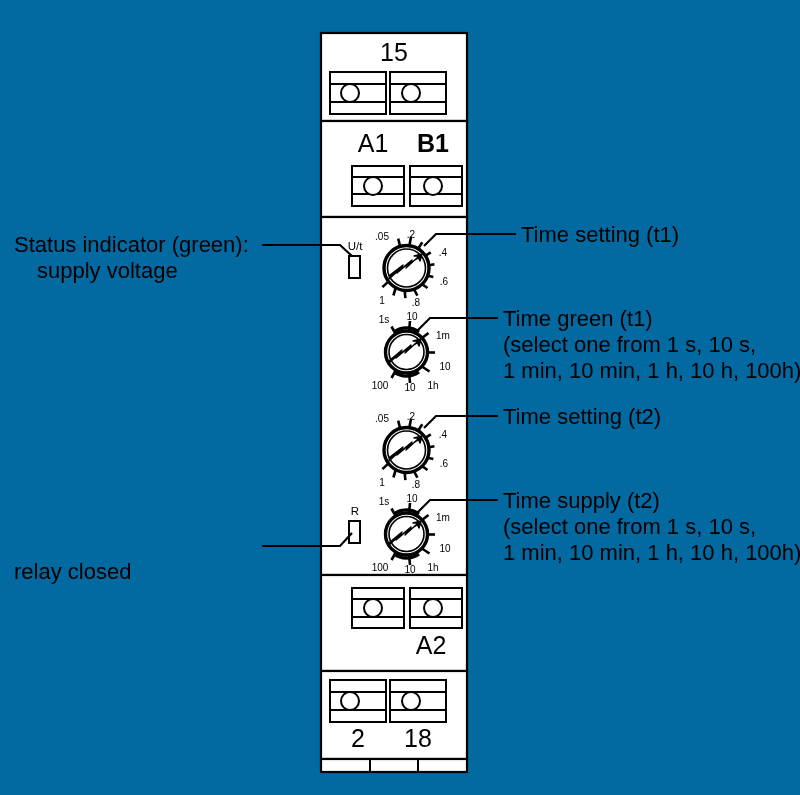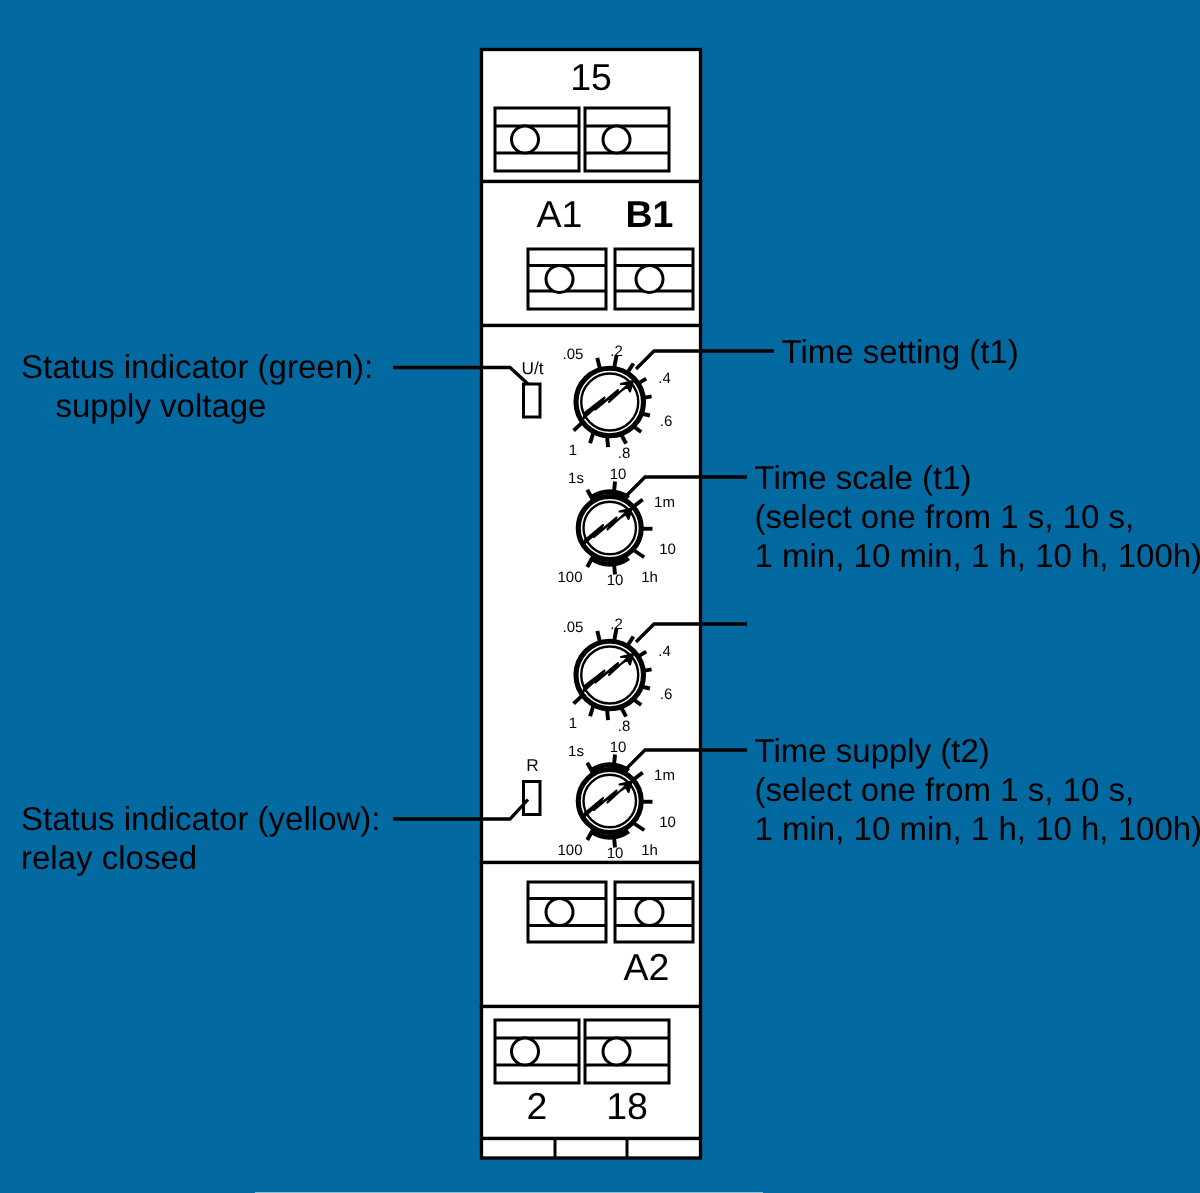--- a/index.html
+++ b/index.html
@@ -279,27 +279,27 @@
   <div class="mod-label lbl-dial" style="left:401px; top:492px; width:22px;">10</div>
   <div class="mod-label lbl-dial" style="left:431px; top:511px; width:24px;">1m</div>
   <div class="mod-label lbl-dial" style="left:434px; top:542px; width:22px;">10</div>
   <div class="mod-label lbl-dial" style="left:422px; top:561px; width:22px;">1h</div>
   <div class="mod-label lbl-dial" style="left:399px; top:563px; width:22px;">10</div>
   <div class="mod-label lbl-dial" style="left:366px; top:561px; width:28px;">100</div>
 
   <div class="anno anno-left" style="left:14px; top:232px;">Status indicator (green):</div>
   <div class="anno anno-left" style="left:14px; top:258px;margin-left:23px;">supply voltage</div>
 
-  <div class="anno anno-left" style="left:14px; top:533px;">Status indicator (yellow):</div>
   <div class="anno anno-left" style="left:14px; top:559px;text-align:center;">relay closed</div>
 
   <div class="anno anno-left" style="left:521px; top:222px;">Time setting (t1)</div>
 
-  <div class="anno anno-left" style="left:503px; top:306px;">Time scale (t1)</div>
+  <div class="anno anno-left" style="left:503px; top:306px;">Time green (t1)</div>
   <div class="anno anno-left" style="left:503px; top:332px;">(select one from 1 s, 10 s,</div>
   <div class="anno anno-left" style="left:503px; top:358px;">1 min, 10 min, 1 h, 10 h, 100h)</div>
 
+  <div class="anno anno-left" style="left:503px; top:404px;">Time setting (t2)</div>
 
   <div class="anno anno-left" style="left:503px; top:488px;">Time supply (t2)</div>
   <div class="anno anno-left" style="left:503px; top:514px;">(select one from 1 s, 10 s,</div>
   <div class="anno anno-left" style="left:503px; top:540px;">1 min, 10 min, 1 h, 10 h, 100h)</div>
 
 </div>
 
 </body></html>

